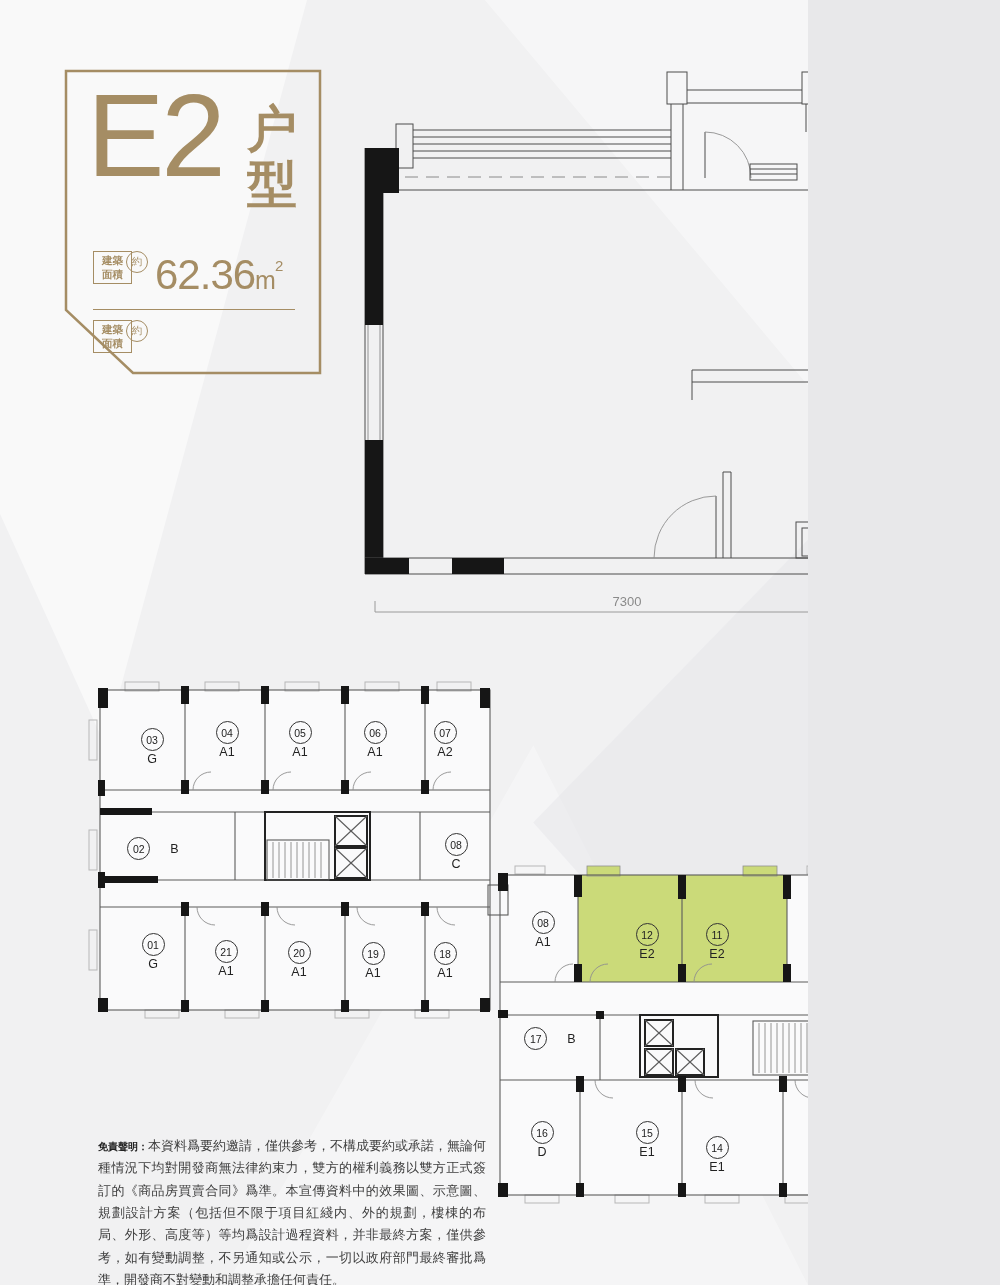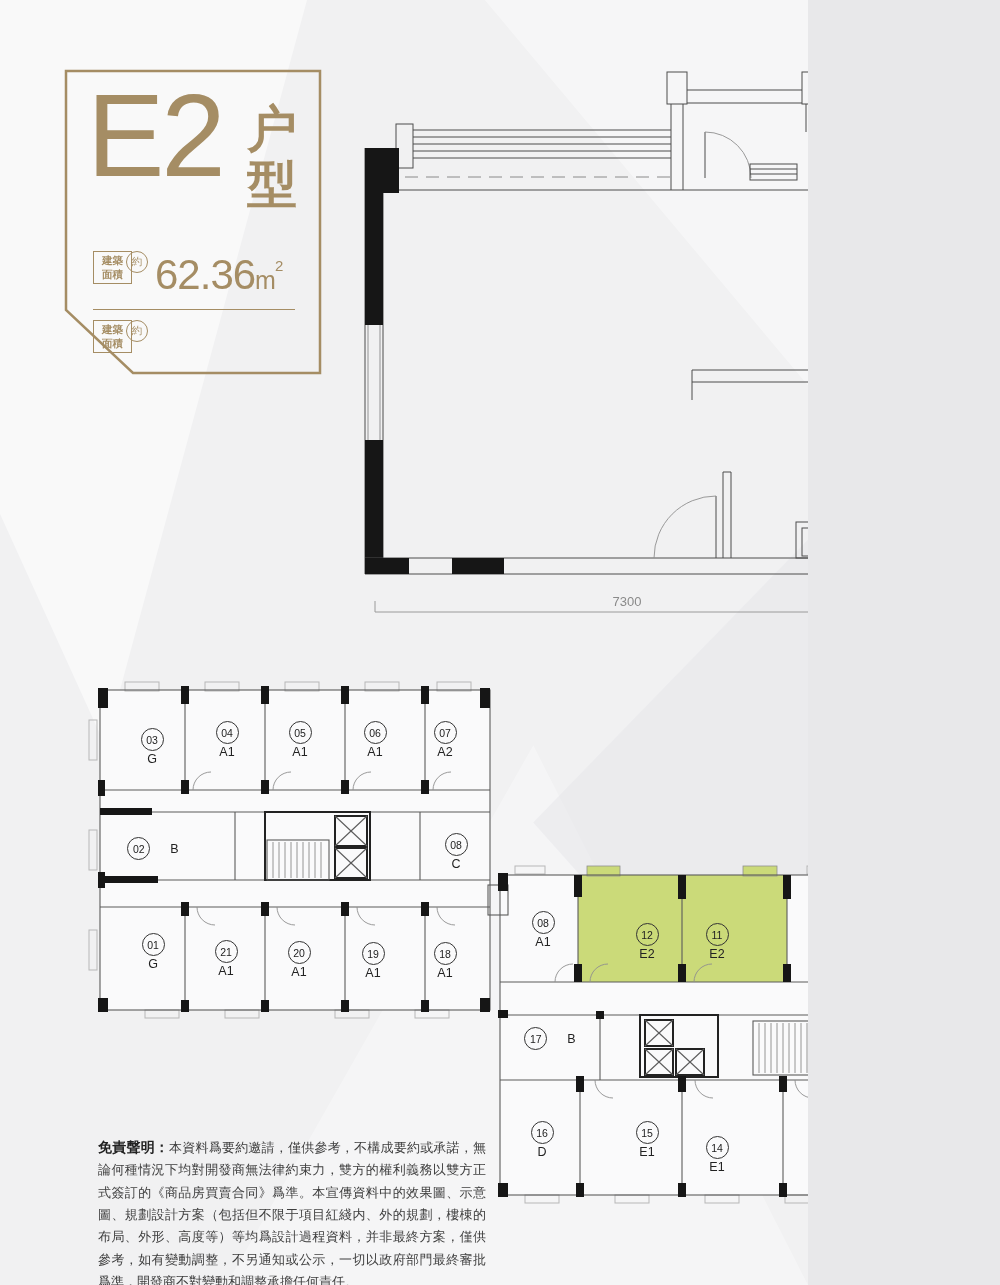--- a/index.html
+++ b/index.html
@@ -51,21 +51,21 @@
   .plate{position:absolute;left:85px;top:680px;width:815px;height:530px;}
   .u{position:absolute;width:50px;display:flex;flex-direction:column;align-items:center;gap:1px;}
   .u.h{width:62px;flex-direction:row;justify-content:center;gap:20px;}
   .circ{width:21px;height:21px;border:1.2px solid #333;border-radius:50%;font-size:10.5px;
         color:#222;display:flex;align-items:center;justify-content:center;flex:none;background:transparent;}
   .typ{font-size:12.5px;color:#222;}
 
   
   .disclaimer{position:absolute;left:98px;top:1122px;width:388px;font-size:13px;line-height:1.72;
               color:#3e3e3e;text-align:justify;}
-  .disclaimer b{font-size:14px;color:#222;}
+  .disclaimer b{font-size:10px;color:#222;}
 </style>
 </head>
 <body>
 
 <div class="page">
   <div class="poly p1"></div>
   <div class="poly p2"></div>
   <div class="poly p3"></div>
   <div class="poly p4"></div>
 

